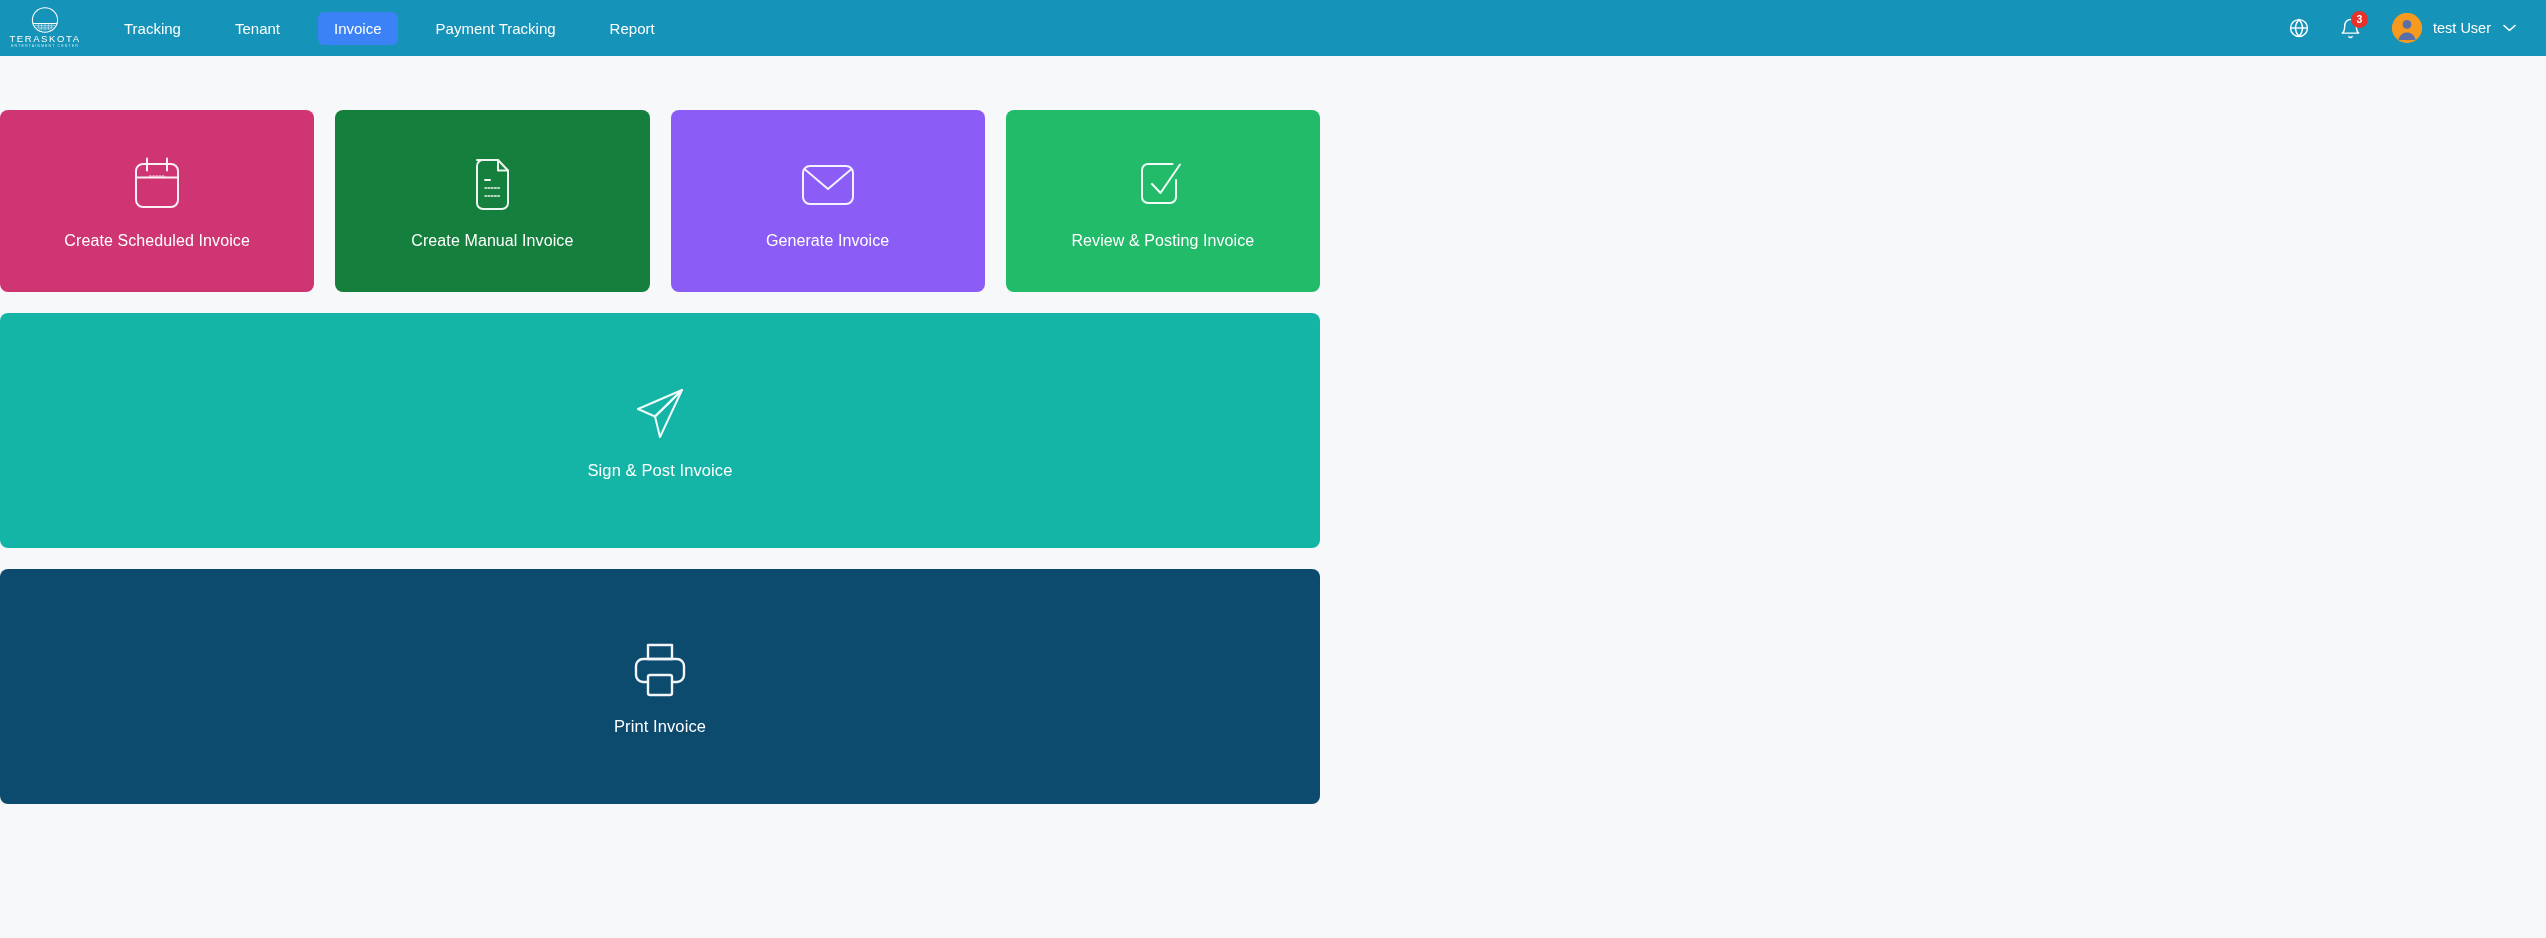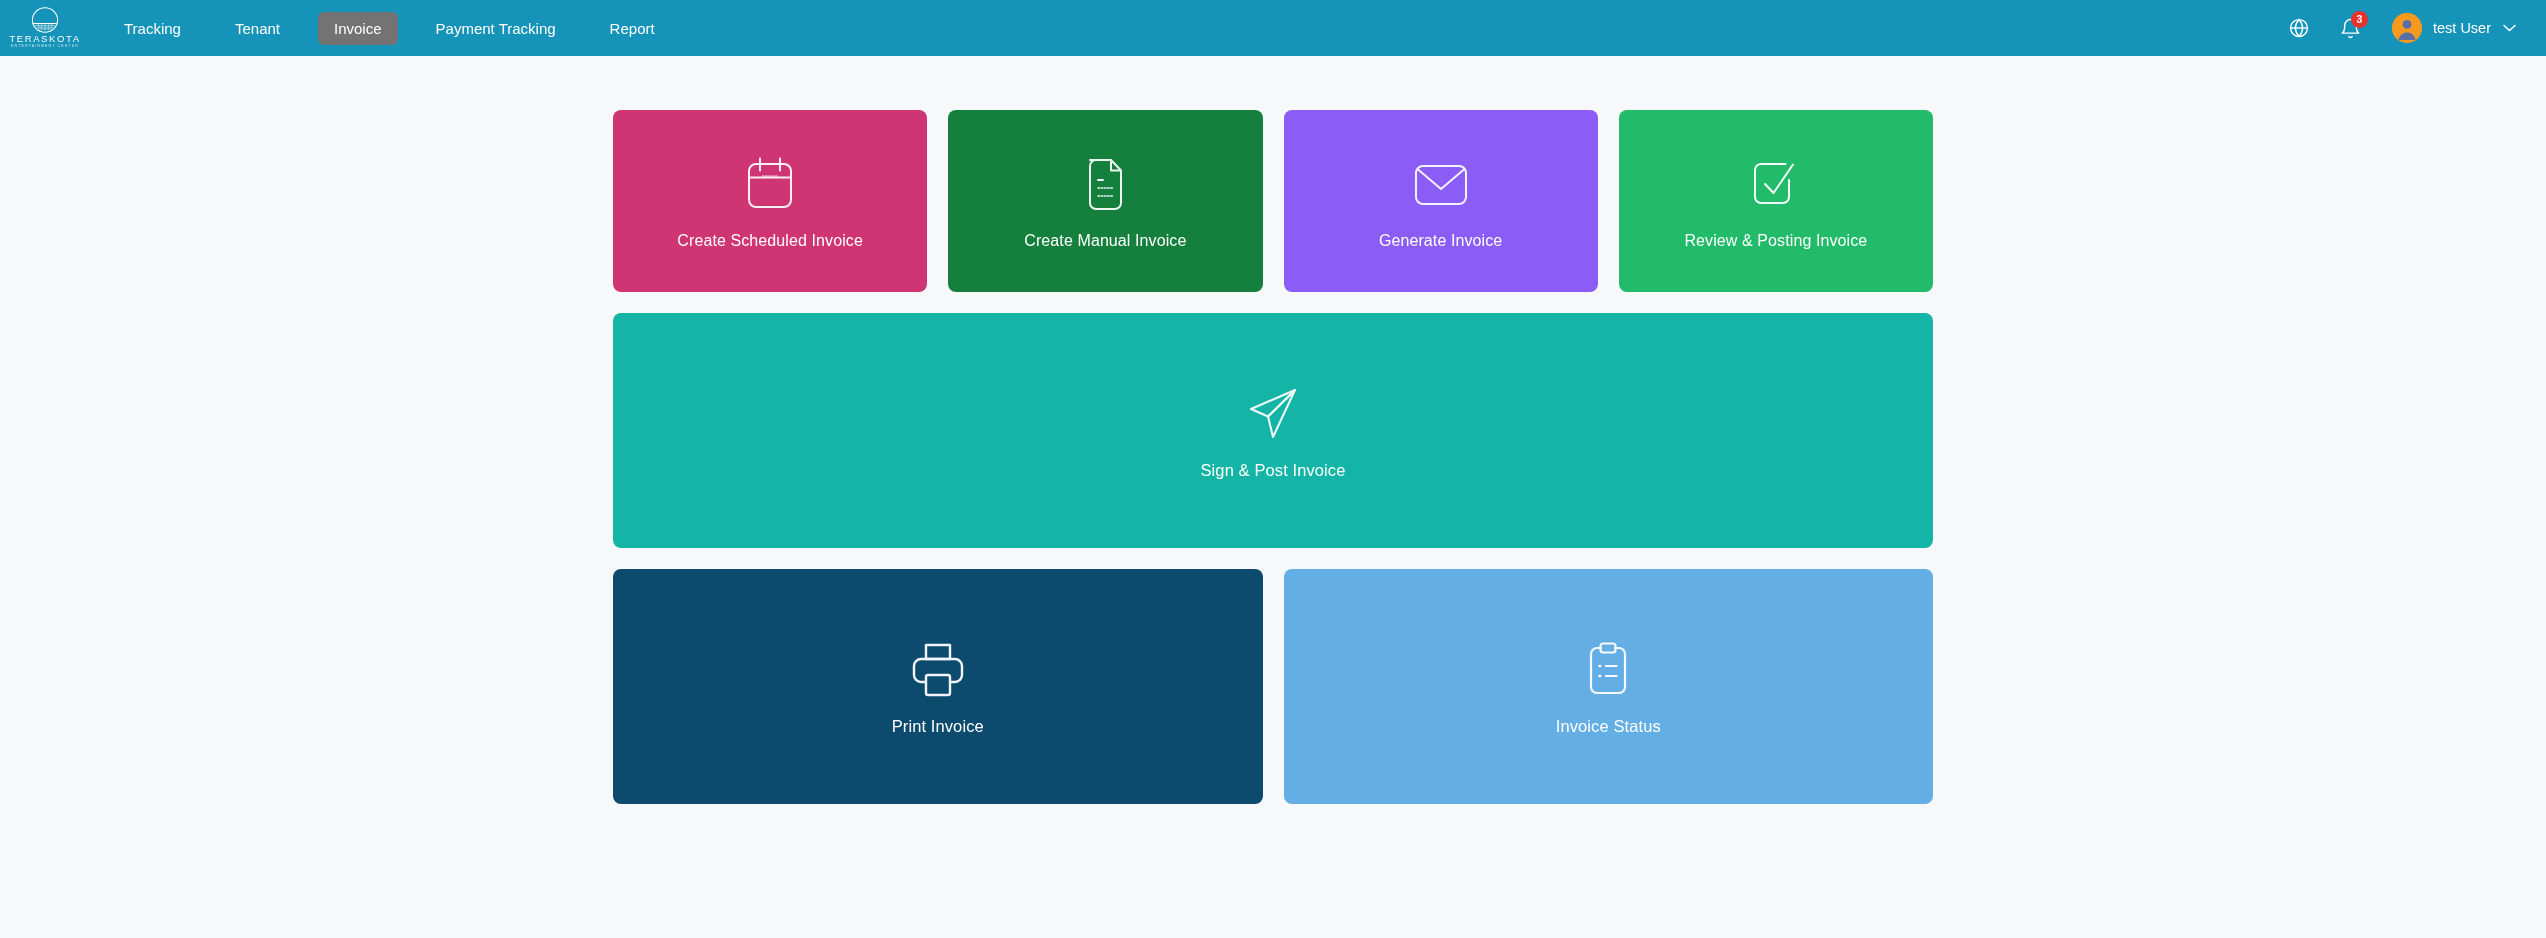--- a/index.html
+++ b/index.html
@@ -34,21 +34,21 @@
     line-height:1; margin-top:2px;
   }
 
   .navlinks{ display:flex; align-items:center; margin-left:24px; gap:0; }
   .navlink{
     color:#ffffff; font-size:15px; line-height:1;
     padding:9px 16px; border-radius:6px;
     white-space:nowrap; cursor:pointer;
     margin-right:22px;
   }
-  .navlink.active{ background:#737373; }
+  .navlink.active{ background:#3b82f6; }
 
   .nav-right{
     margin-left:auto; display:flex; align-items:center; gap:0;
   }
   .icon-btn{
     width:38px; height:38px; display:flex;
     align-items:center; justify-content:center;
     position:relative; cursor:pointer;
   }
   .bell-wrap{ margin-left:14px; margin-right:22px; }
@@ -67,21 +67,21 @@
     flex:0 0 auto;
   }
   .username{
     color:#ffffff; font-size:14.5px; margin-left:11px; white-space:nowrap;
   }
   .caret{ margin-left:12px; display:flex; align-items:center; }
 
   
   .content{
     padding-top:54px;
-    display:flex; justify-content:center;
+    display:flex; justify-content:flex-start;
   }
   .grid{
     width:1320px;
     display:flex; flex-direction:column; gap:21px;
   }
   .row{ display:flex; gap:21px; }
 
   .card{
     border-radius:8px;
     display:flex; flex-direction:column;
@@ -236,28 +236,17 @@
         <span class="card-icon">
           <svg width="56" height="56" viewBox="0 0 56 56" fill="none" stroke="#ffffff" stroke-width="2.4" stroke-linecap="round" stroke-linejoin="round" opacity=".95">
             <rect x="16" y="3" width="24" height="14"></rect>
             <path d="M16 40 H11 a7 7 0 0 1-7-7 V24 a7 7 0 0 1 7-7 H45 a7 7 0 0 1 7 7 V33 a7 7 0 0 1-7 7 H40"></path>
             <rect x="16" y="33" width="24" height="20" rx="2"></rect>
           </svg>
         </span>
         <span class="card-label">Print Invoice</span>
       </div>
 
-      <div class="card" style="background:#63aee4">
-        <span class="card-icon">
-          <svg width="46" height="56" viewBox="0 0 46 56" fill="none" stroke="#ffffff" stroke-width="2.2" stroke-linecap="round" stroke-linejoin="round" opacity=".95">
-            <path d="M16 6 H12 a6 6 0 0 0-6 6 V45 a6 6 0 0 0 6 6 H34 a6 6 0 0 0 6-6 V12 a6 6 0 0 0-6-6 H30"></path>
-            <rect x="15.5" y="1.5" width="15" height="9" rx="2.5"></rect>
-            <path d="M14.5 24 h.6 M14.5 34 h.6" stroke-width="2.6"></path>
-            <path d="M21 24 H31.5 M21 34 H31.5"></path>
-          </svg>
-        </span>
-        <span class="card-label">Invoice Status</span>
-      </div>
 
     </div>
 
   </div>
 </div>
 
 </body></html>

